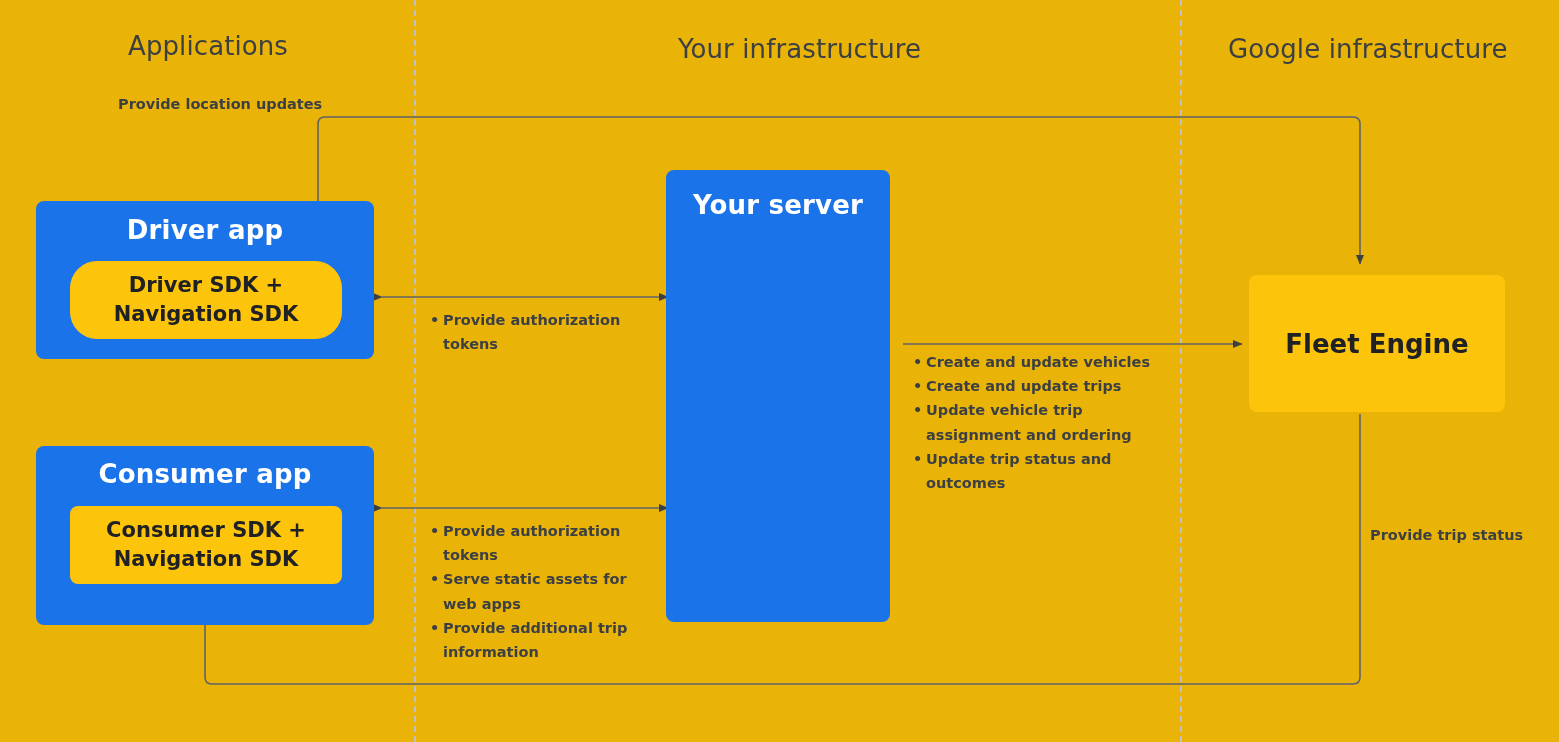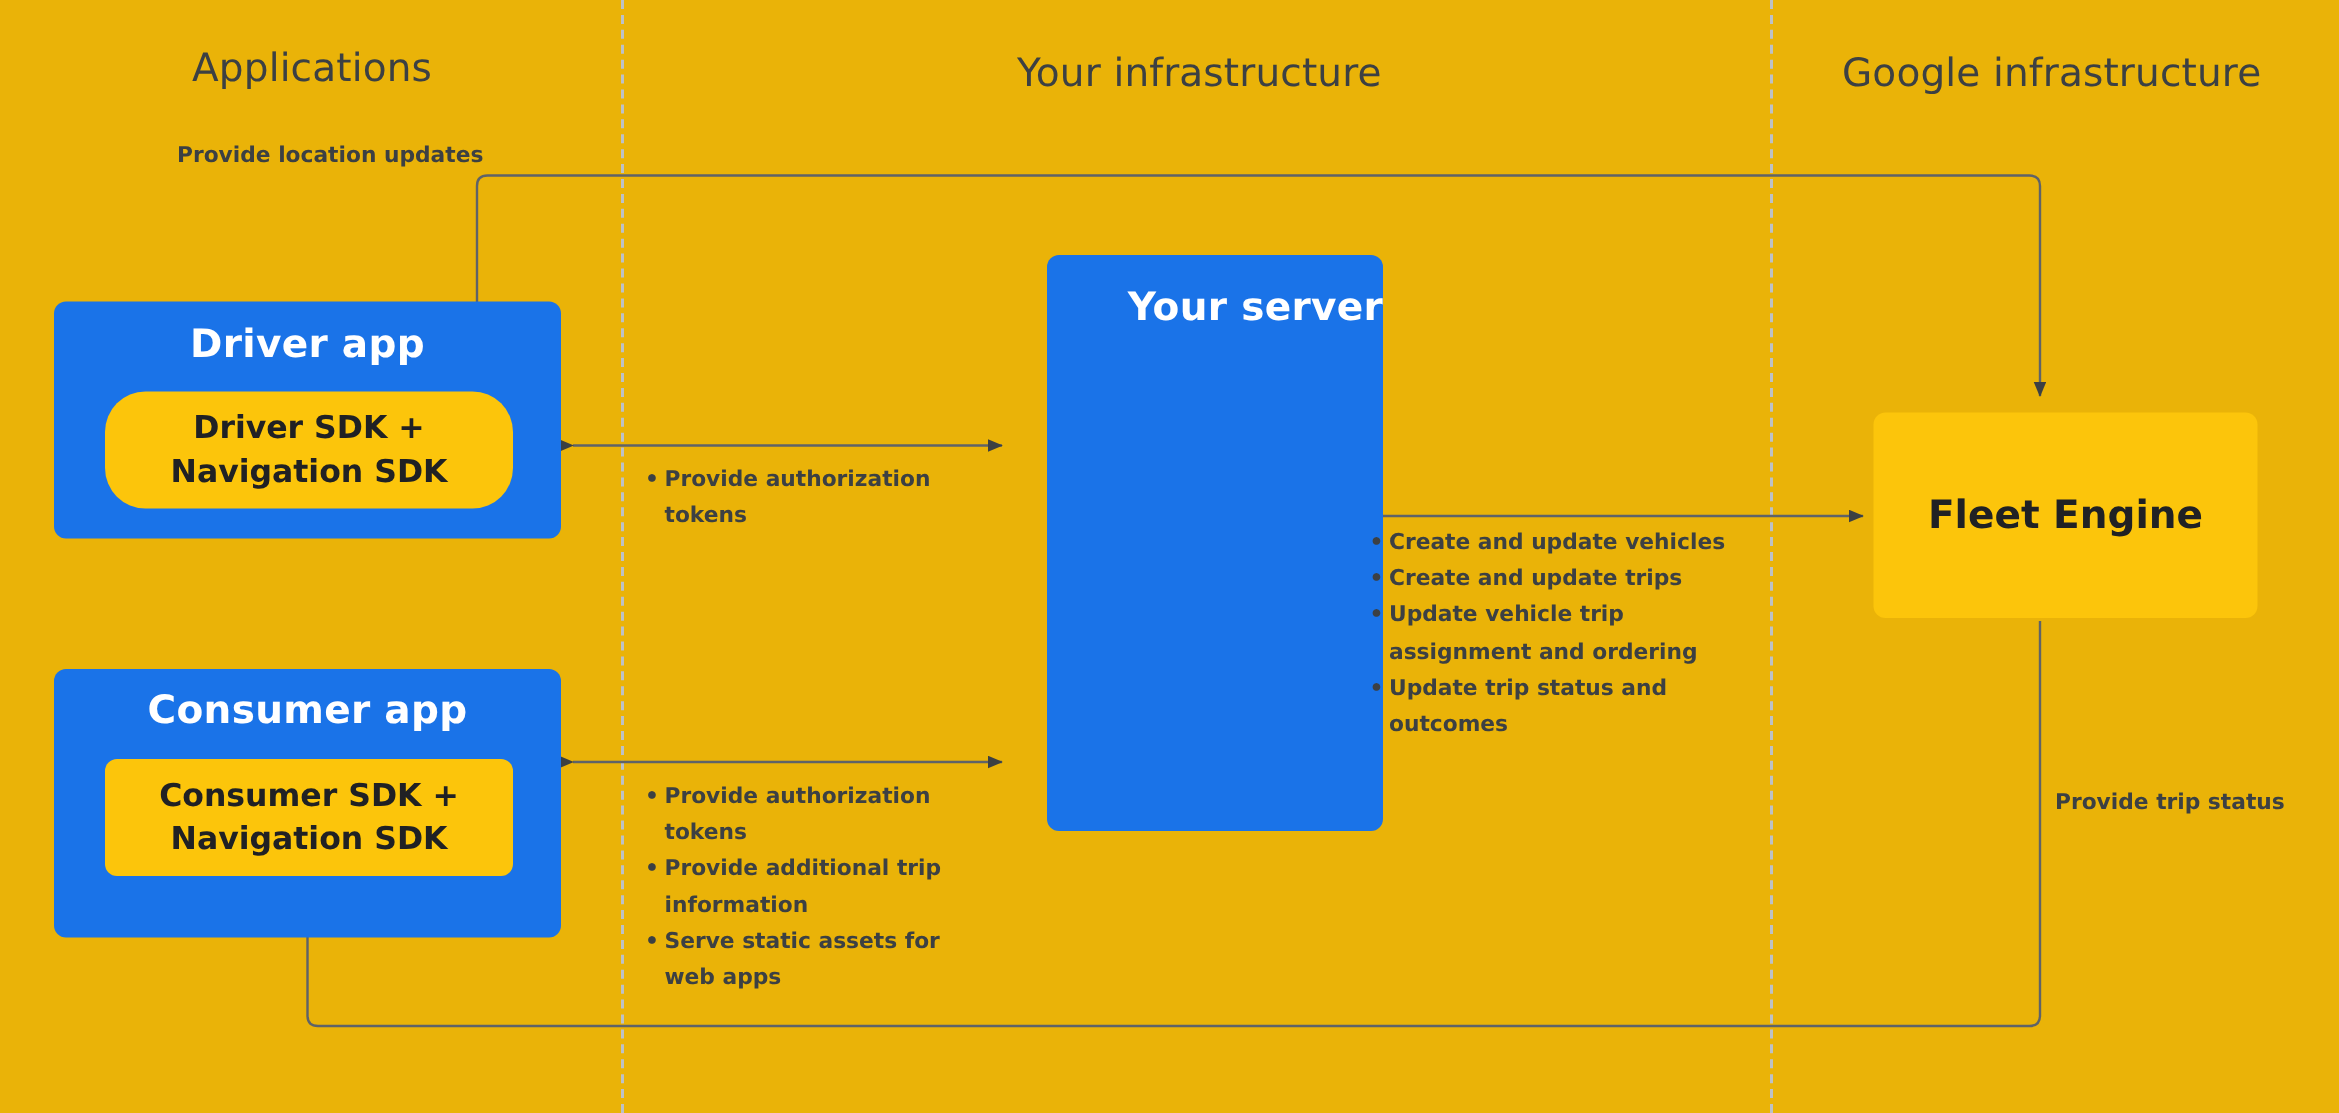--- a/index.html
+++ b/index.html
@@ -78,21 +78,21 @@
 
   
   #box-consumer-app { left: 36px; top: 446px; width: 338px; height: 179px; }
   #box-consumer-app .app-title { margin-top: 15px; }
   #box-consumer-sdk {
     left: 34px; top: 60px; width: 272px; height: 78px;
     justify-content: center;
   }
 
   
-  #box-your-server { left: 698px; top: 170px; width: 224px; height: 384px; align-items: flex-end; }
+  #box-your-server { left: 666px; top: 170px; width: 224px; height: 452px; }
   #box-your-server .app-title { margin-top: 22px; }
 
   
   #box-fleet-engine {
     left: 1249px; top: 275px; width: 256px; height: 137px;
     justify-content: center;
   }
   #box-fleet-engine .fleet-label {
     color: #202124;
     font-size: 26px;
@@ -208,22 +208,22 @@
   <div class="box box-yellow" id="box-fleet-engine">
     <div class="fleet-label">Fleet Engine</div>
   </div>
 
   <ul class="bullet-list" id="list-driver-server">
       <li>Provide authorization tokens</li>
     </ul>
 
   <ul class="bullet-list" id="list-consumer-server">
       <li>Provide authorization tokens</li>
+      <li>Serve static assets for web apps</li>
       <li>Provide additional trip information</li>
-      <li>Serve static assets for web apps</li>
     </ul>
 
   <ul class="bullet-list" id="list-server-fleet">
       <li>Create and update vehicles</li>
       <li>Create and update trips</li>
       <li>Update vehicle trip assignment and ordering</li>
       <li>Update trip status and outcomes</li>
     </ul>
 
 </div>

